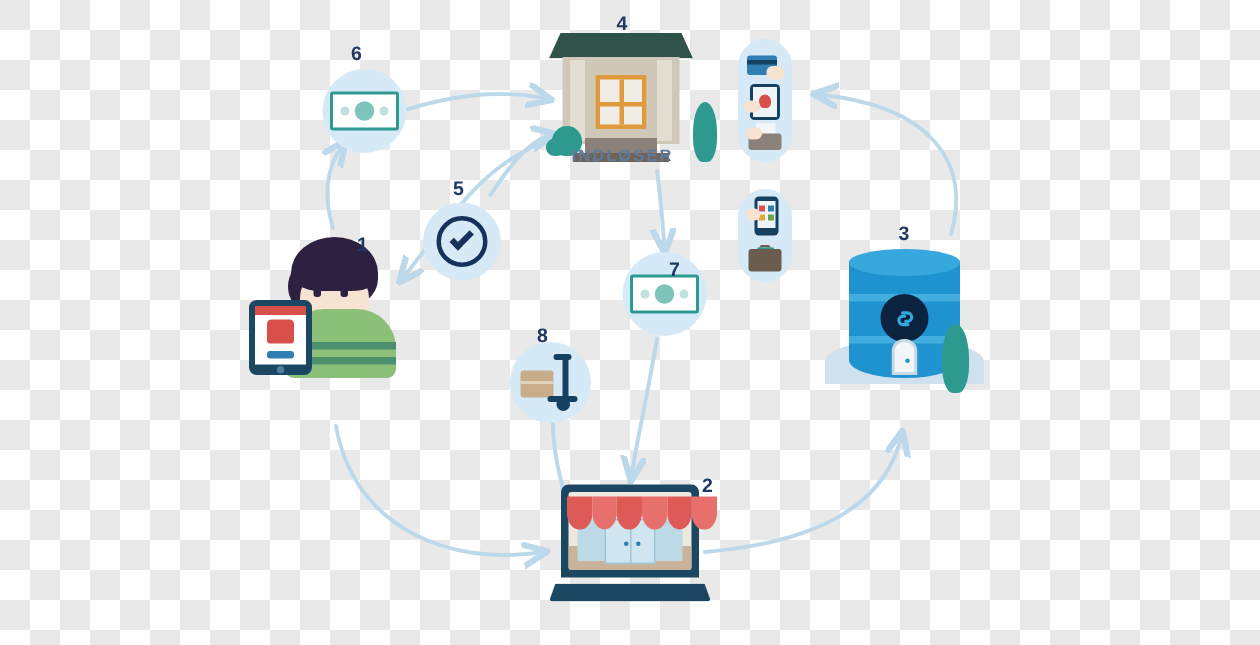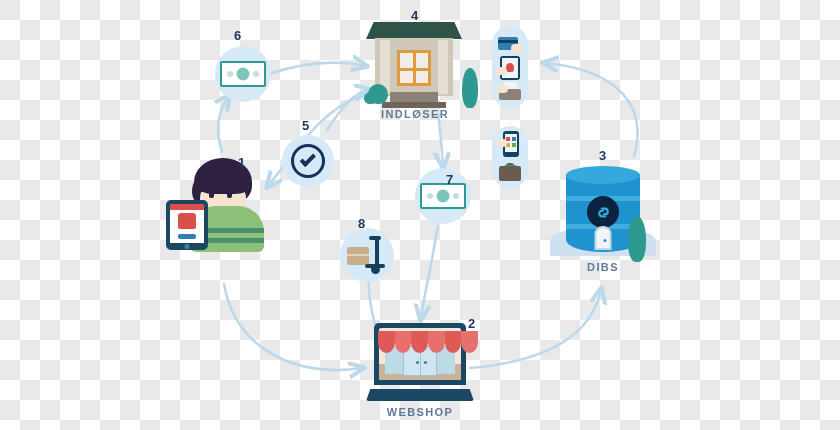--- a/index.html
+++ b/index.html
@@ -326,21 +326,21 @@
       <i style="left:0;right:0;top:15px;height:3px;"></i>
       <i style="top:0;bottom:0;left:13px;width:3px;"></i>
     </div>
     <div class="steps"></div>
     <div class="steps2"></div>
   </div>
   <div class="bush" style="left:368px; top:84px; width:20px; height:20px;"></div>
   <div class="bush" style="left:364px; top:92px; width:13px; height:12px;"></div>
   <div class="tree" style="left:462px; top:68px;"></div>
   <div class="num" style="left:411px; top:8px;">4</div>
-  <div class="caption" style="left:340px; top:108px; width:150px;">INDLØSER</div>
+  <div class="caption" style="left:340px; top:98px; width:150px;">INDLØSER</div>
 
   <div class="pill" style="left:492px; top:26px; width:36px; height:82px;">
     <div class="picon pic-card">
       <div class="c">
           <i></i>
         </div>
         <div class="h"></div>
     </div>
     <div class="picon pic-tab">
       <div class="t"></div>
@@ -403,21 +403,20 @@
         <path d="M9.5 6.5h4.5a4 4 0 0 1 0 8h-1.5" fill="none" stroke="#37a8de" stroke-width="3" stroke-linecap="round"></path>
         <path d="M14.5 17.5H10a4 4 0 0 1 0-8h1.5" fill="none" stroke="#37a8de" stroke-width="3" stroke-linecap="round"></path>
       </svg>
     </div>
     <div class="cdoor">
         <b></b>
       </div>
   </div>
   <div class="tree" style="left:628px; top:216px; height:46px; width:18px;"></div>
   <div class="num" style="left:599px; top:148px;">3</div>
-  <div class="caption" style="left:528px; top:261px; width:150px;">DIBS</div>
 
   <div class="node shop" style="left:366px; top:323px;">
     <div class="screen">
       <div class="inner">
         <div class="ground"></div>
         <div class="glass"></div>
         <div class="dr">
           <div class="knob" style="left:12px;"></div>
           <div class="knob" style="left:20px;"></div>
         </div>
@@ -427,15 +426,14 @@
           <i></i>
           <i></i>
           <i></i>
           <i></i>
           <i></i>
       </div>
     </div>
     <div class="base"></div>
   </div>
   <div class="num" style="left:468px; top:316px;">2</div>
-  <div class="caption" style="left:345px; top:406px; width:150px;">WEBSHOP</div>
 
 </div>
 
 </body></html>

